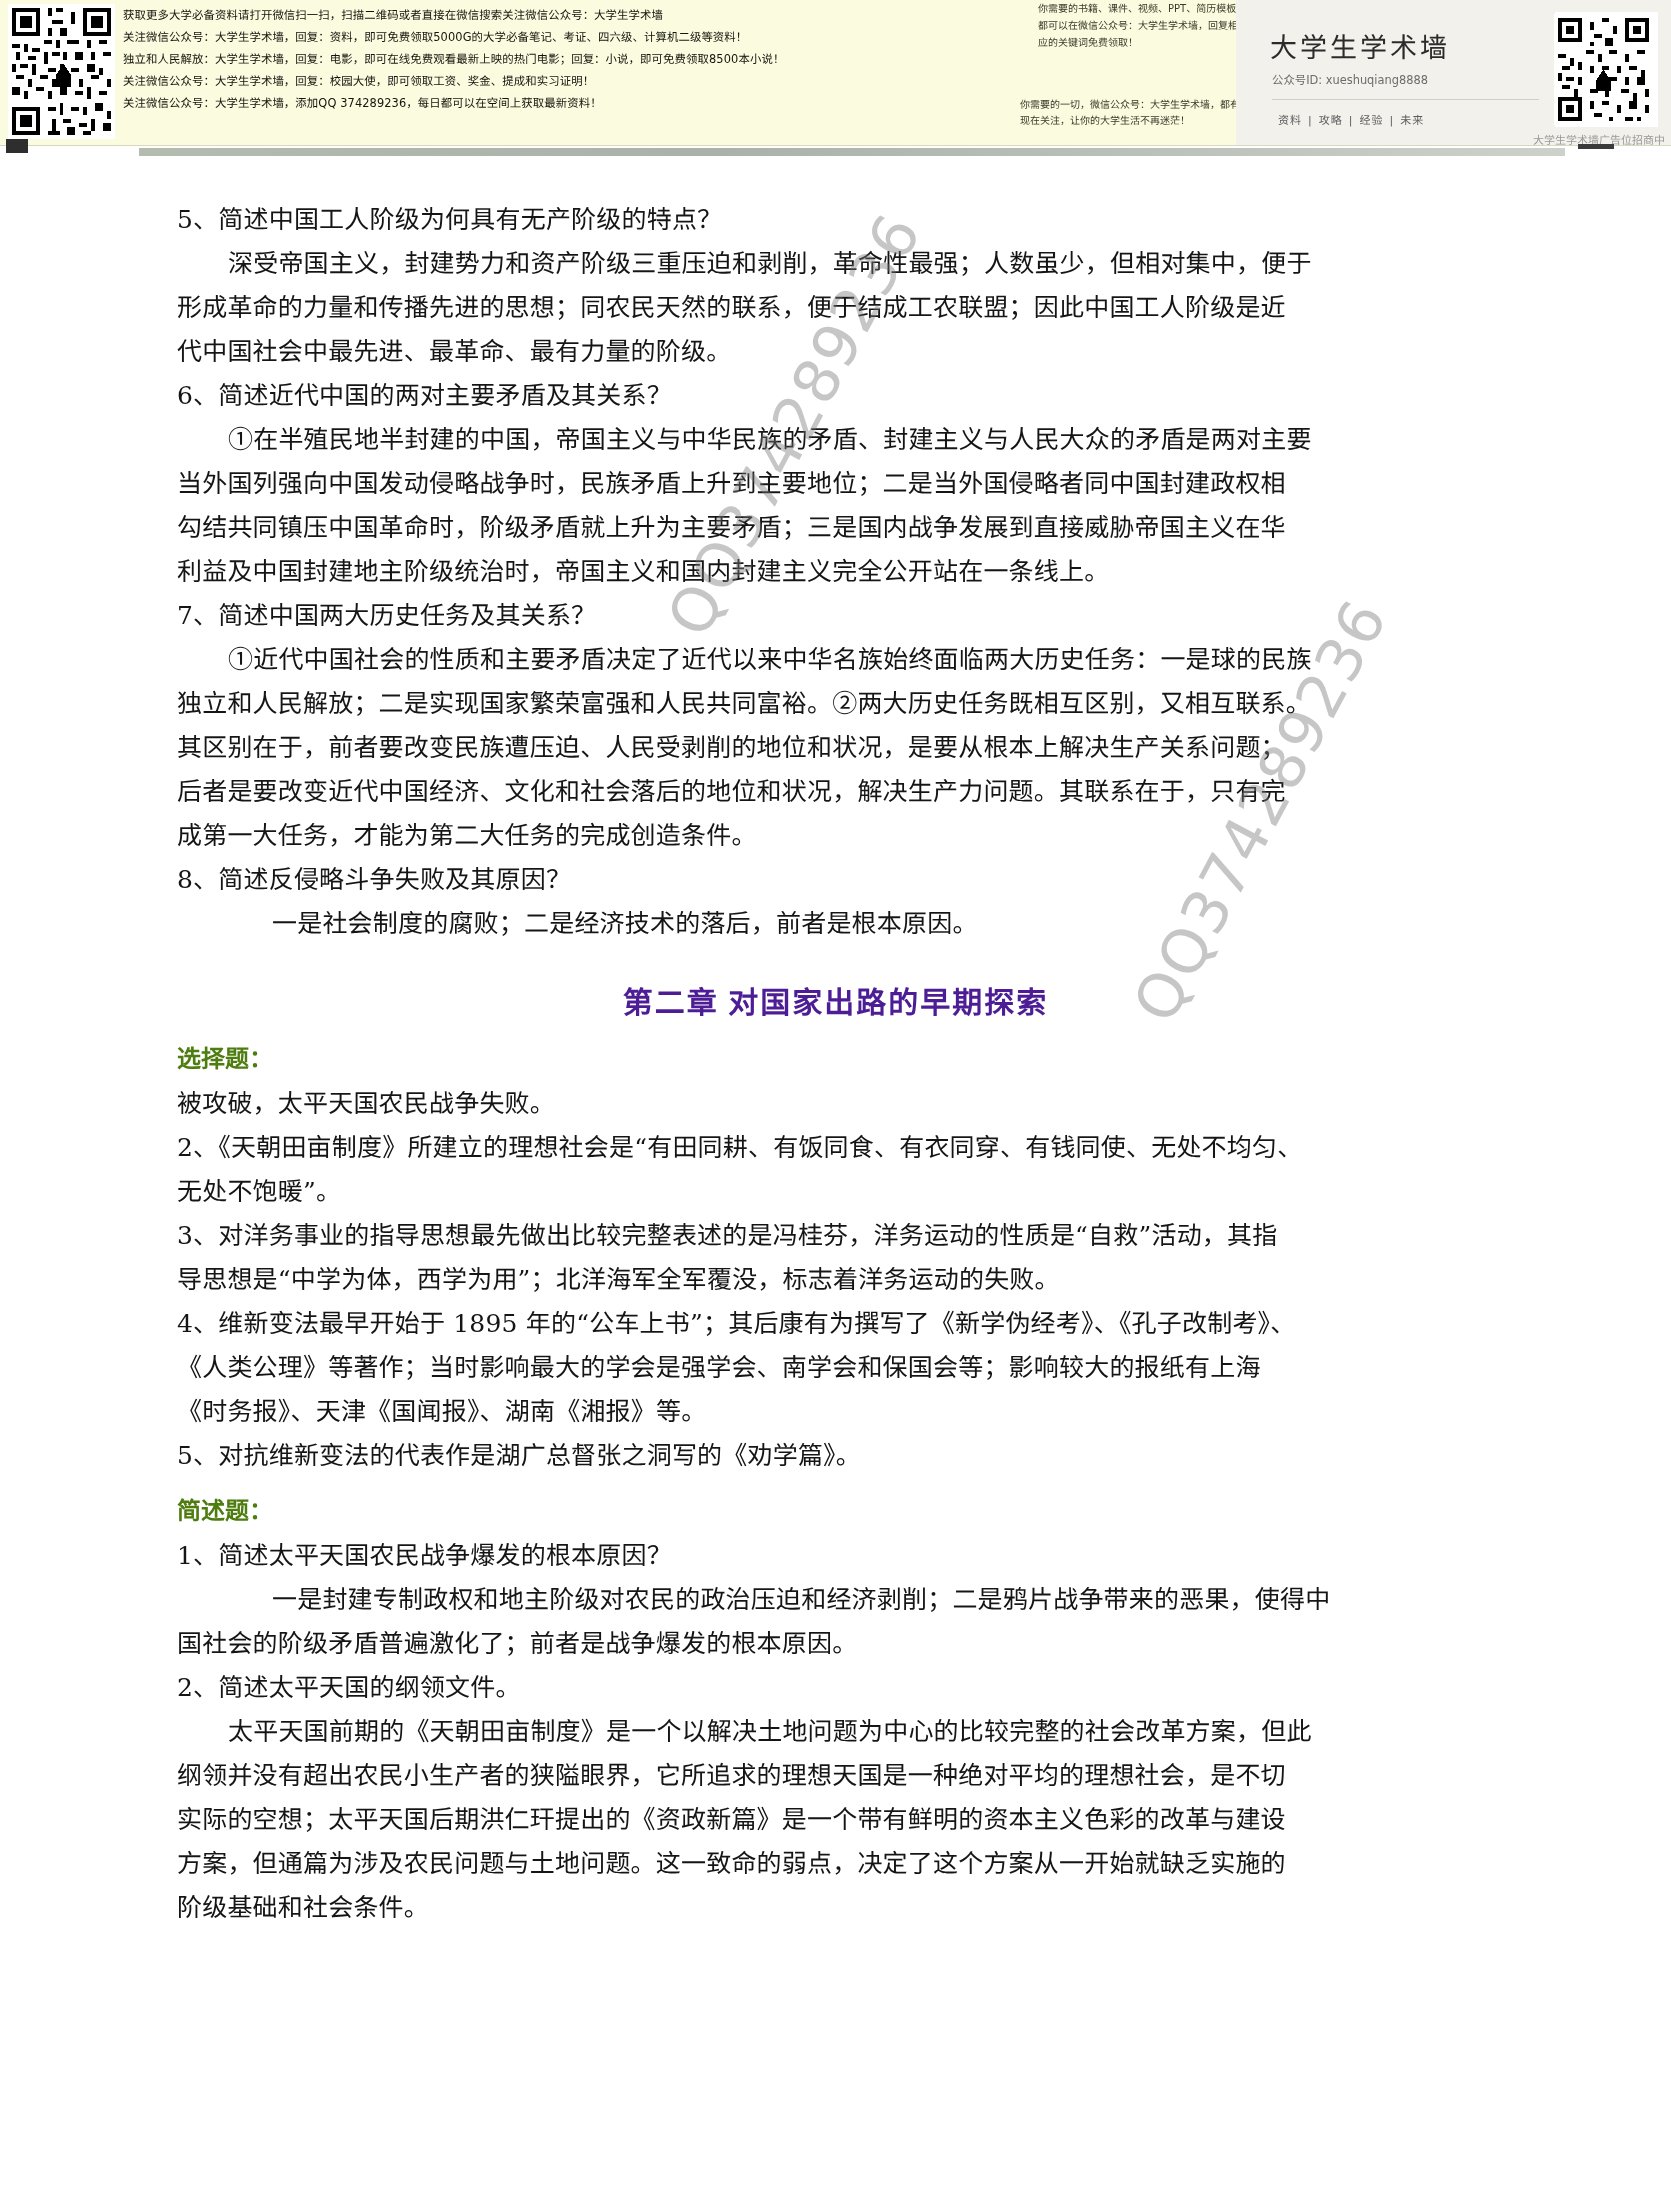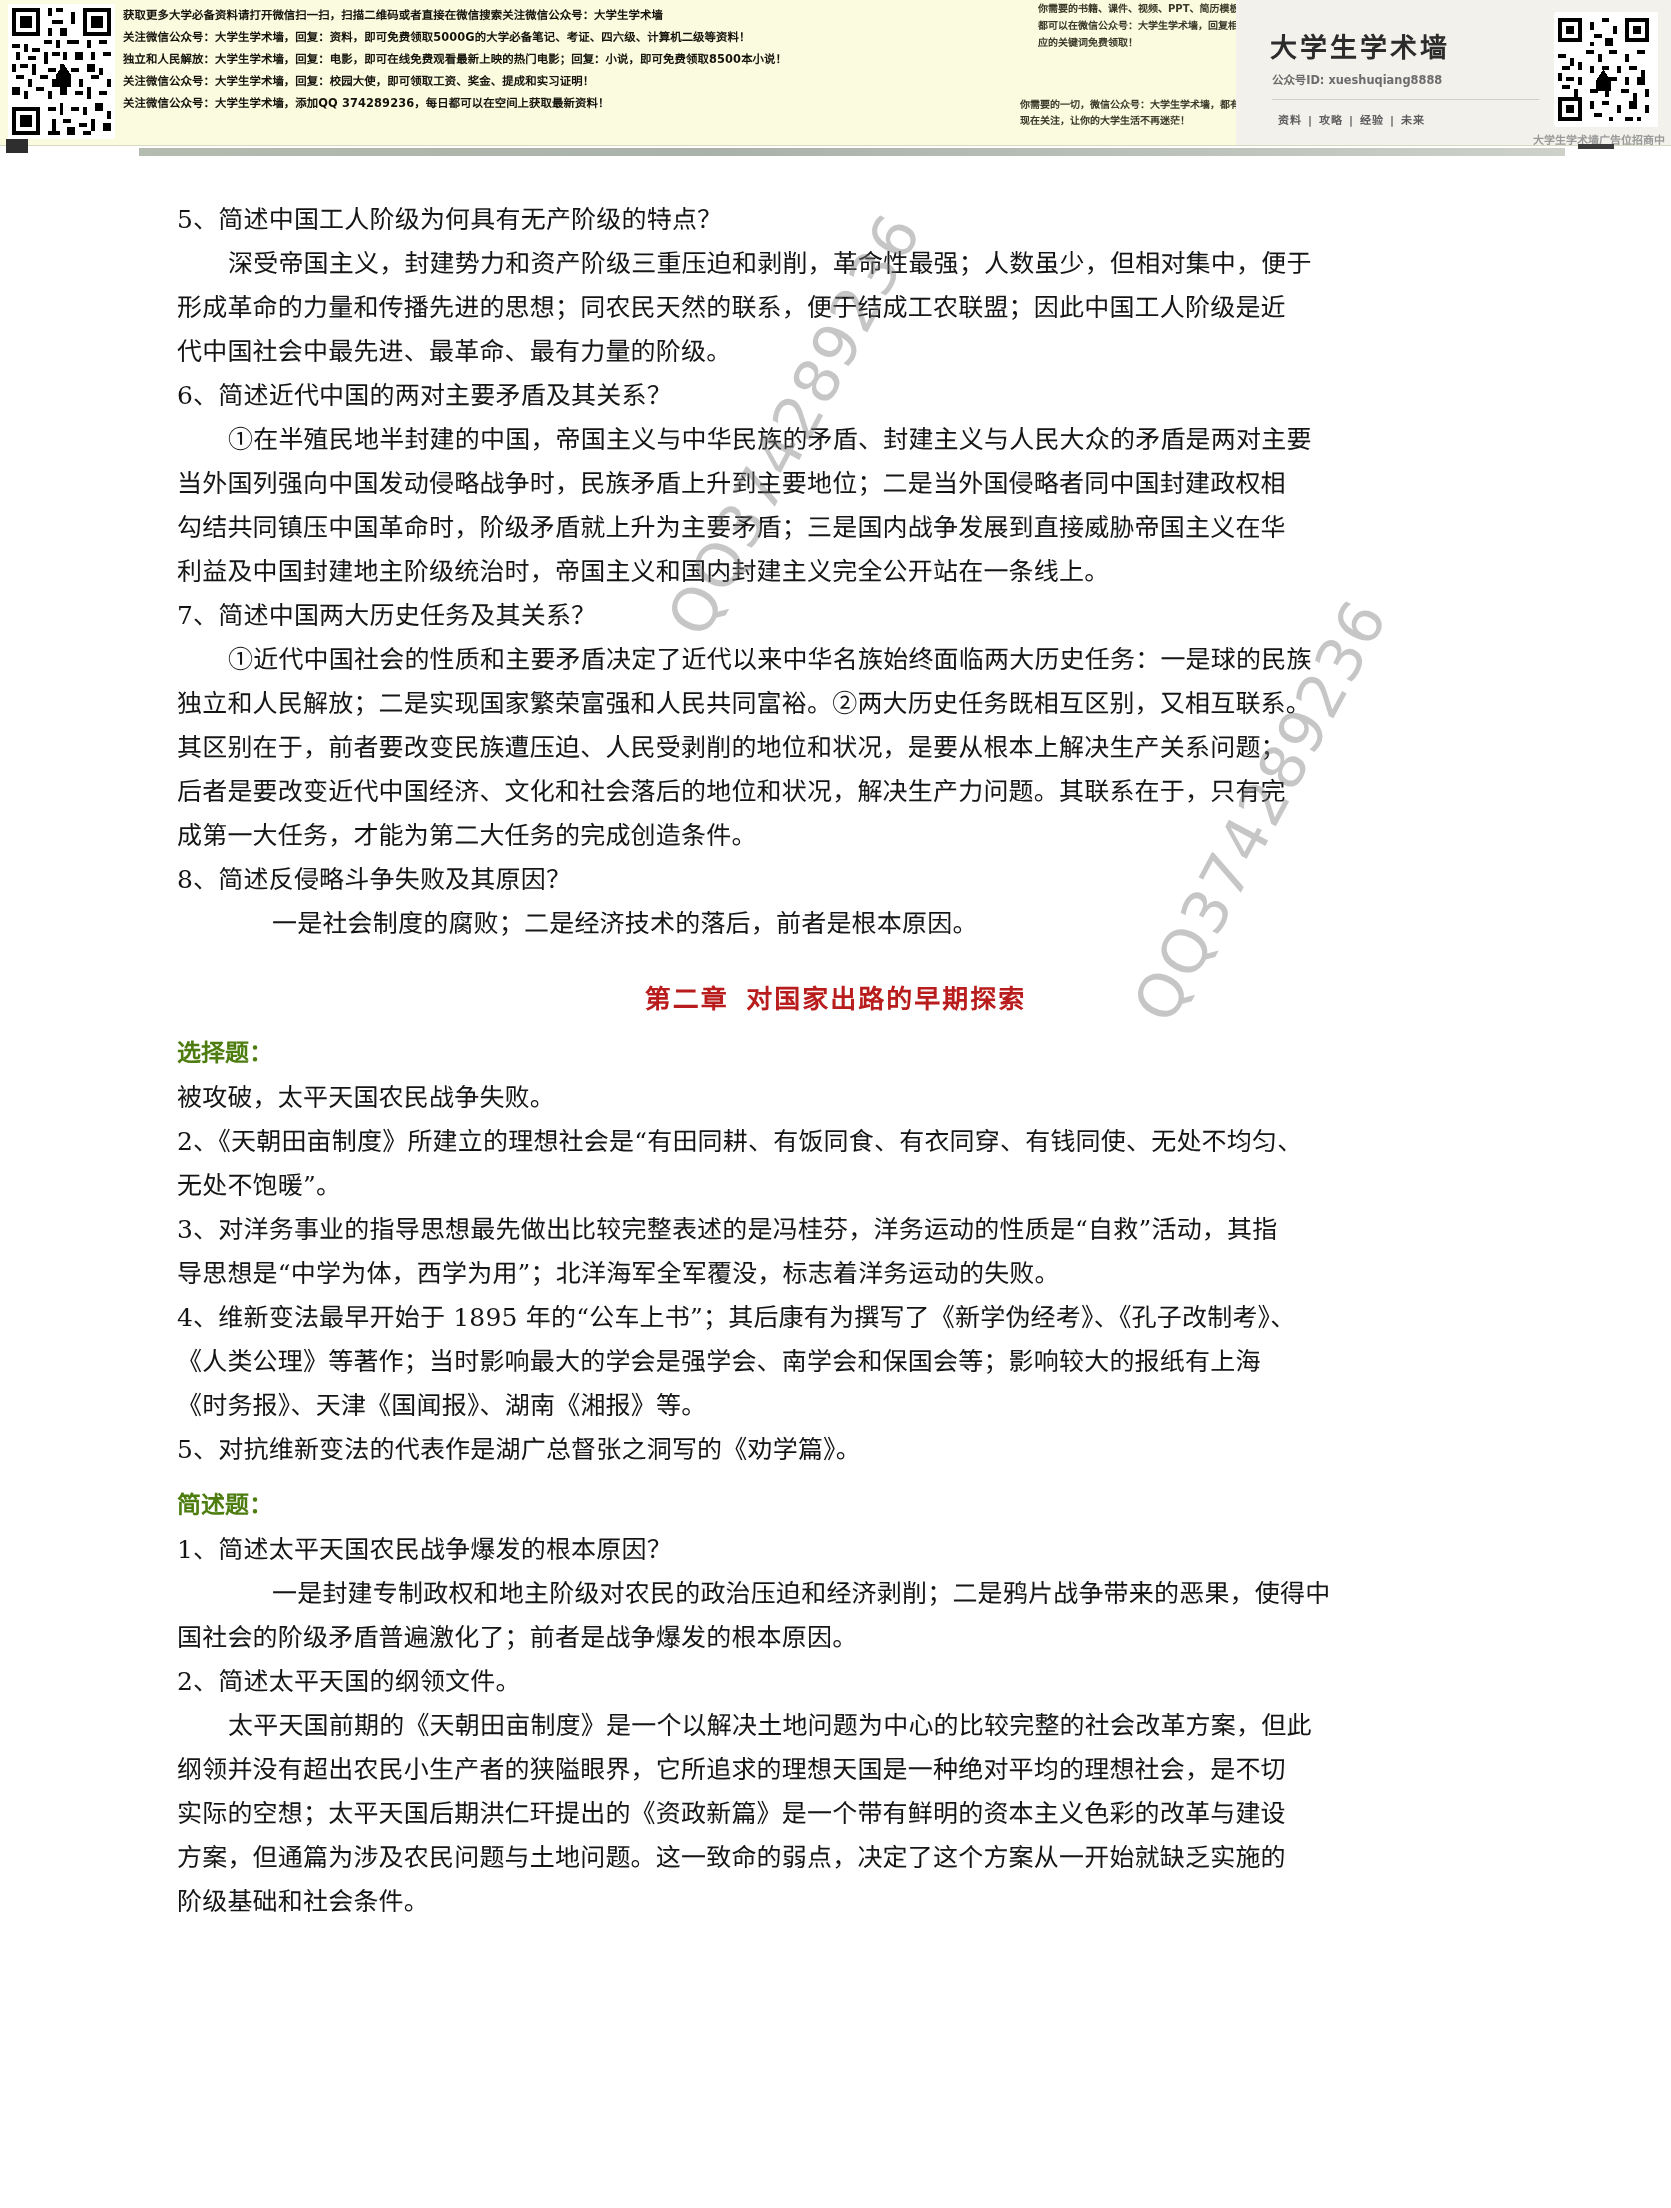--- a/index.html
+++ b/index.html
@@ -21,21 +21,20 @@
 
   
   .banner {
     position: absolute;
     left: 0; top: 0;
     width: 1671px;
     height: 145px;
     background: #fbfbe0;
     border-bottom: 1px solid #d8d8c0;
     overflow: hidden;
-    font-weight: bold;
   }
   .banner-inner {
     position: relative;
     width: 100%;
     height: 100%;
   }
   
   .qr {
     position: absolute;
     background: #ffffff;
@@ -193,25 +192,25 @@
     white-space: nowrap;
   }
   p.line.q        { text-indent: 0; }
   p.line.ans      { text-indent: 51px; }
   p.line.cont     { text-indent: 0; }
   p.line.ans2     { text-indent: 95px; }
 
   .chapter-title {
     margin: 32px 0 14px 0;
     text-align: center;
-    font-size: 26px;
+    font-size: 30px;
     font-weight: bold;
     letter-spacing: 2px;
-    color: #b91c1c;
-    font-family: Liberation Mono, monospace;
+    color: #4c1d95;
+    font-family: Liberation Serif, serif;
   }
   .section-head {
     margin: 10px 0 0 0;
     font-size: 24px;
     font-weight: bold;
     line-height: 46px;
     color: #4d7c0f;
   }
 
   

